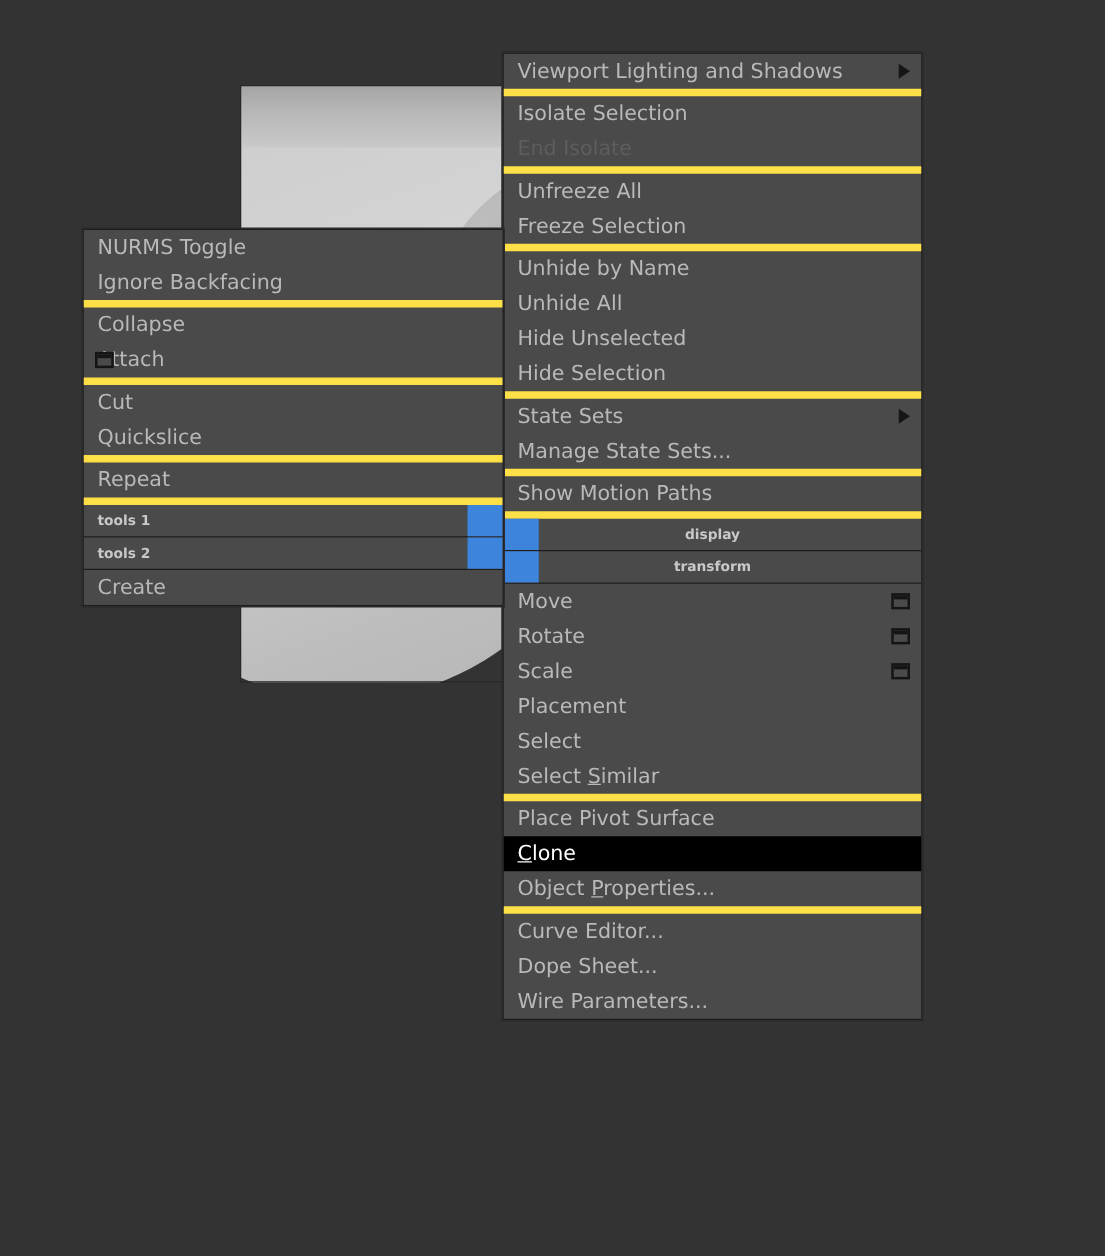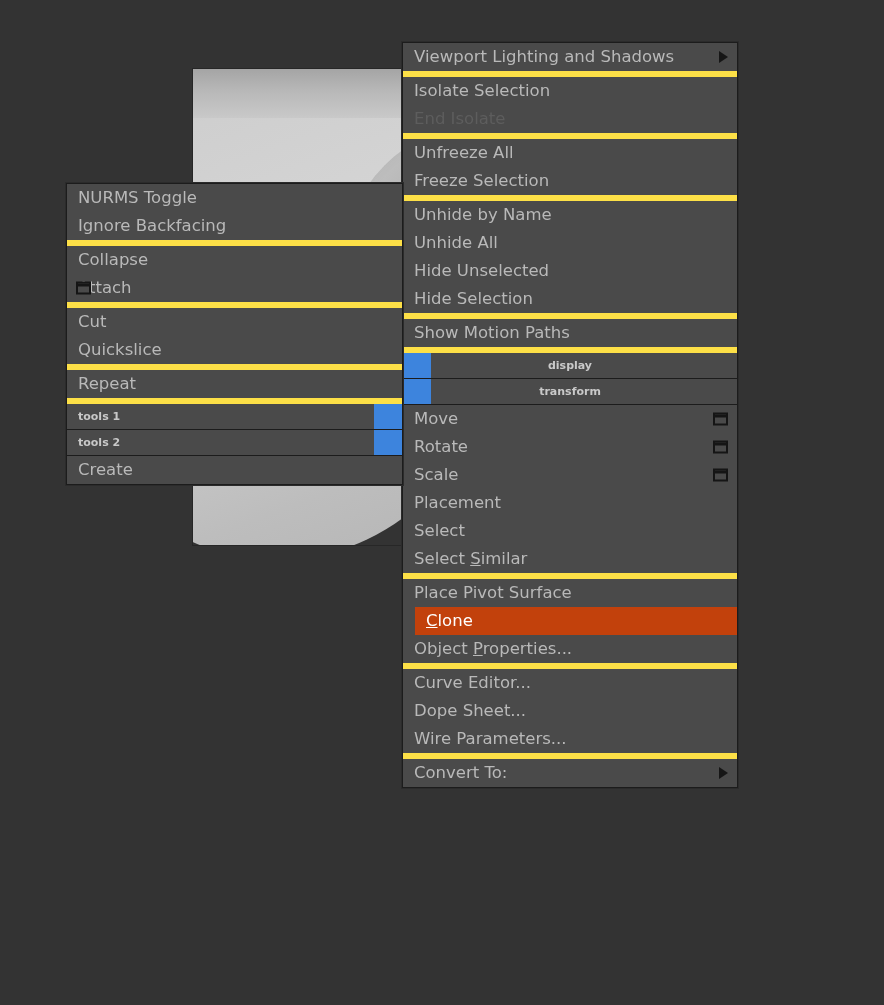--- a/index.html
+++ b/index.html
@@ -62,21 +62,21 @@
 
   .mi{
     height:28px;line-height:28px;
     color:#b9b9b9;font-size:16.5px;
     padding:0 11px;position:relative;
     white-space:nowrap;cursor:default;
     box-sizing:border-box;
   }
   .mi.right-align{text-align:left;}
   .mi.disabled{color:#5d5d5d;}
-  .mi.selected{background:#c2410c;color:#ffffff;margin-left:12px;}
+  .mi.selected{background:#000000;color:#ffffff;}
   .mi u{text-decoration:underline;}
 
   .arrow{
     position:absolute;right:9px;top:50%;transform:translateY(-50%);
     width:0;height:0;border-left:9px solid #161616;
     border-top:6px solid transparent;border-bottom:6px solid transparent;
   }
   .dlgbox{
     position:absolute;right:9px;top:50%;transform:translateY(-50%);
     width:15px;height:13px;border:2px solid #151515;box-sizing:border-box;
@@ -152,20 +152,29 @@
       <span>Unhide All</span>
     </div>
     <div class="mi">
       <span>Hide Unselected</span>
     </div>
     <div class="mi">
       <span>Hide Selection</span>
     </div>
   </div>
 
+  <div class="group">
+    <div class="mi">
+      <span>State Sets</span>
+      <span class="arrow"></span>
+    </div>
+    <div class="mi">
+      <span>Manage State Sets...</span>
+    </div>
+  </div>
 
   <div class="group">
     <div class="mi">
       <span>Show Motion Paths</span>
     </div>
   </div>
 
   <div class="title-row right-align">
     <span class="swatch at-left"></span>
     <span>display</span>
@@ -217,26 +226,20 @@
       <span>Curve Editor...</span>
     </div>
     <div class="mi">
       <span>Dope Sheet...</span>
     </div>
     <div class="mi">
       <span>Wire Parameters...</span>
     </div>
   </div>
 
-  <div class="group">
-    <div class="mi">
-      <span>Convert To:</span>
-      <span class="arrow"></span>
-    </div>
-  </div>
 
 </div>
 
 <div class="menu" id="menu-left">
 
   <div class="group">
     <div class="mi right-align">
       <span>NURMS Toggle</span>
     </div>
     <div class="mi right-align">

